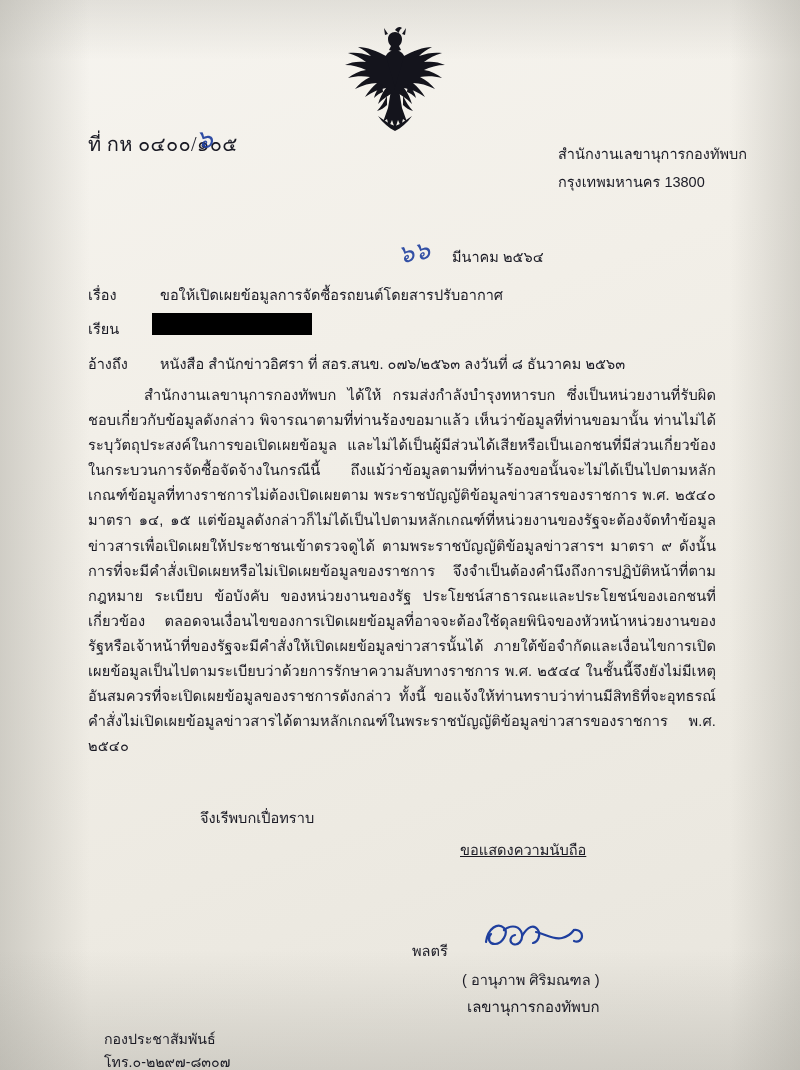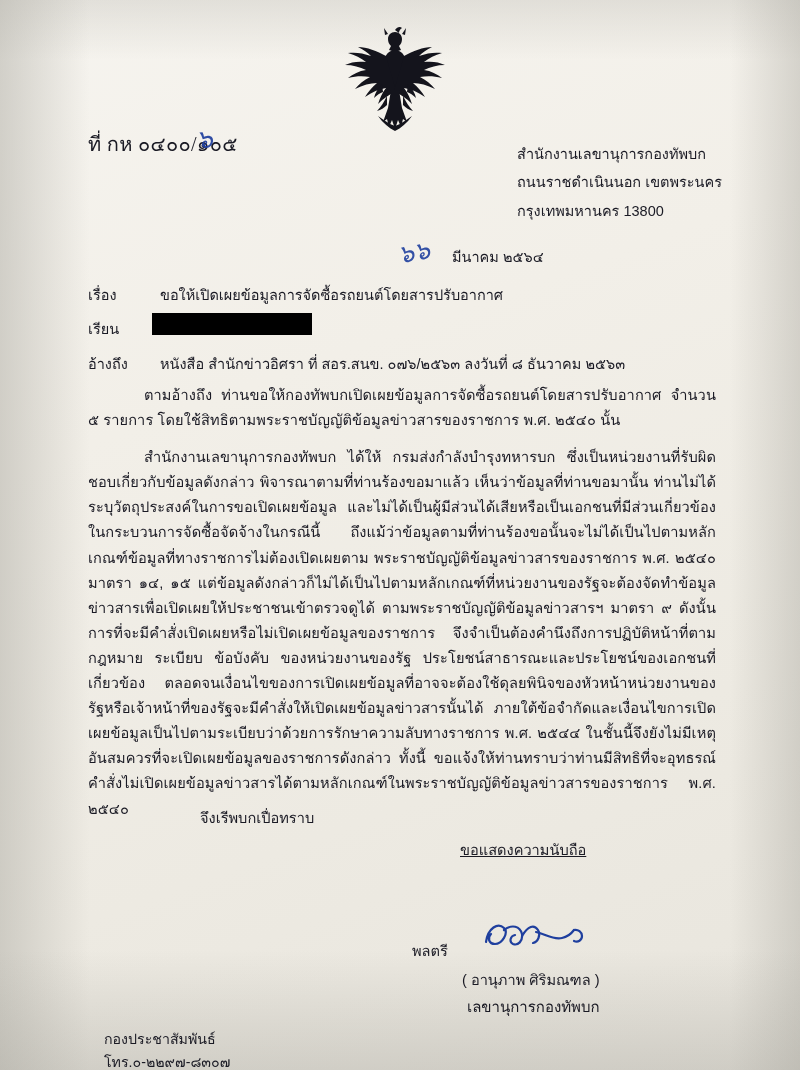--- a/index.html
+++ b/index.html
@@ -83,21 +83,21 @@
     font-family: "DejaVu Serif", serif;
     font-size: 26px;
     font-style: italic;
     transform: rotate(-7deg);
     opacity: 0.92;
   }
 
   
   .address-block {
     position: absolute;
-    right: 78px;
+    right: 53px;
     top: 140px;
     text-align: left;
     font-size: 14.5px;
     line-height: 1.95;
     color: #1a1a24;
   }
   .address-block div { white-space: nowrap; }
 
   
   .date-line {
@@ -255,42 +255,40 @@
         <path d="M48 90 c6 4 11 8 17 10 c6 -2 11 -6 17 -10 c-5 7 -11 12 -17 15 c-6 -3 -12 -8 -17 -15 z"></path>
       </g>
     </svg>
   </div>
 
   <div class="doc-number">ที่ กห ๐๔๐๐/๑๐๕</div>
   <div class="handwrite-num">๖</div>
 
   <div class="address-block">
     <div>สำนักงานเลขานุการกองทัพบก</div>
-    <div>ถนนราชดำเนินนอก  เขตพระนคร</div>
     <div>กรุงเทพมหานคร  13800</div>
   </div>
 
   <div class="date-hand">๖๖</div>
   <div class="date-line">มีนาคม ๒๕๖๔</div>
 
   <div class="field-row row-subject">
     <span class="field-label">เรื่อง</span><span>ขอให้เปิดเผยข้อมูลการจัดซื้อรถยนต์โดยสารปรับอากาศ</span>
   </div>
 
   <div class="field-row row-to">
     <span class="field-label">เรียน</span><span></span>
   </div>
   <div class="redaction"></div>
 
   <div class="field-row row-ref">
     <span class="field-label">อ้างถึง</span><span>หนังสือ สำนักข่าวอิศรา ที่ สอร.สนข. ๐๗๖/๒๕๖๓ ลงวันที่ ๘ ธันวาคม ๒๕๖๓</span>
   </div>
 
   <div class="body-area">
-    <p class="para doc-text"><span class="indent"></span><span>ตามอ้างถึง ท่านขอให้กองทัพบกเปิดเผยข้อมูลการจัดซื้อรถยนต์โดยสารปรับอากาศ จำนวน ๕ รายการ โดยใช้สิทธิตามพระราชบัญญัติข้อมูลข่าวสารของราชการ พ.ศ. ๒๕๔๐ นั้น</span></p>
     <p class="para doc-text"><span class="indent"></span><span>สำนักงานเลขานุการกองทัพบก ได้ให้ กรมส่งกำลังบำรุงทหารบก ซึ่งเป็นหน่วยงานที่รับผิดชอบเกี่ยวกับข้อมูลดังกล่าว พิจารณาตามที่ท่านร้องขอมาแล้ว เห็นว่าข้อมูลที่ท่านขอมานั้น ท่านไม่ได้ระบุวัตถุประสงค์ในการขอเปิดเผยข้อมูล และไม่ได้เป็นผู้มีส่วนได้เสียหรือเป็นเอกชนที่มีส่วนเกี่ยวข้องในกระบวนการจัดซื้อจัดจ้างในกรณีนี้ ถึงแม้ว่าข้อมูลตามที่ท่านร้องขอนั้นจะไม่ได้เป็นไปตามหลักเกณฑ์ข้อมูลที่ทางราชการไม่ต้องเปิดเผยตาม พระราชบัญญัติข้อมูลข่าวสารของราชการ พ.ศ. ๒๕๔๐ มาตรา ๑๔, ๑๕ แต่ข้อมูลดังกล่าวก็ไม่ได้เป็นไปตามหลักเกณฑ์ที่หน่วยงานของรัฐจะต้องจัดทำข้อมูลข่าวสารเพื่อเปิดเผยให้ประชาชนเข้าตรวจดูได้ ตามพระราชบัญญัติข้อมูลข่าวสารฯ มาตรา ๙ ดังนั้น การที่จะมีคำสั่งเปิดเผยหรือไม่เปิดเผยข้อมูลของราชการ จึงจำเป็นต้องคำนึงถึงการปฏิบัติหน้าที่ตามกฎหมาย ระเบียบ ข้อบังคับ ของหน่วยงานของรัฐ ประโยชน์สาธารณะและประโยชน์ของเอกชนที่เกี่ยวข้อง ตลอดจนเงื่อนไขของการเปิดเผยข้อมูลที่อาจจะต้องใช้ดุลยพินิจของหัวหน้าหน่วยงานของรัฐหรือเจ้าหน้าที่ของรัฐจะมีคำสั่งให้เปิดเผยข้อมูลข่าวสารนั้นได้ ภายใต้ข้อจำกัดและเงื่อนไขการเปิดเผยข้อมูลเป็นไปตามระเบียบว่าด้วยการรักษาความลับทางราชการ พ.ศ. ๒๕๔๔ ในชั้นนี้จึงยังไม่มีเหตุอันสมควรที่จะเปิดเผยข้อมูลของราชการดังกล่าว ทั้งนี้ ขอแจ้งให้ท่านทราบว่าท่านมีสิทธิที่จะอุทธรณ์คำสั่งไม่เปิดเผยข้อมูลข่าวสารได้ตามหลักเกณฑ์ในพระราชบัญญัติข้อมูลข่าวสารของราชการ พ.ศ. ๒๕๔๐</span></p>
   </div>
 
   <div class="closing">จึงเรีพบกเปื่อทราบ</div>
   <div class="regards">ขอแสดงความนับถือ</div>
 
   <div class="rank">พลตรี</div>
   <div class="signature">
     <svg viewBox="0 0 120 48" xmlns="http://www.w3.org/2000/svg">
       <g fill="none" stroke="#1f3f9e" stroke-width="2.2" stroke-linecap="round">

